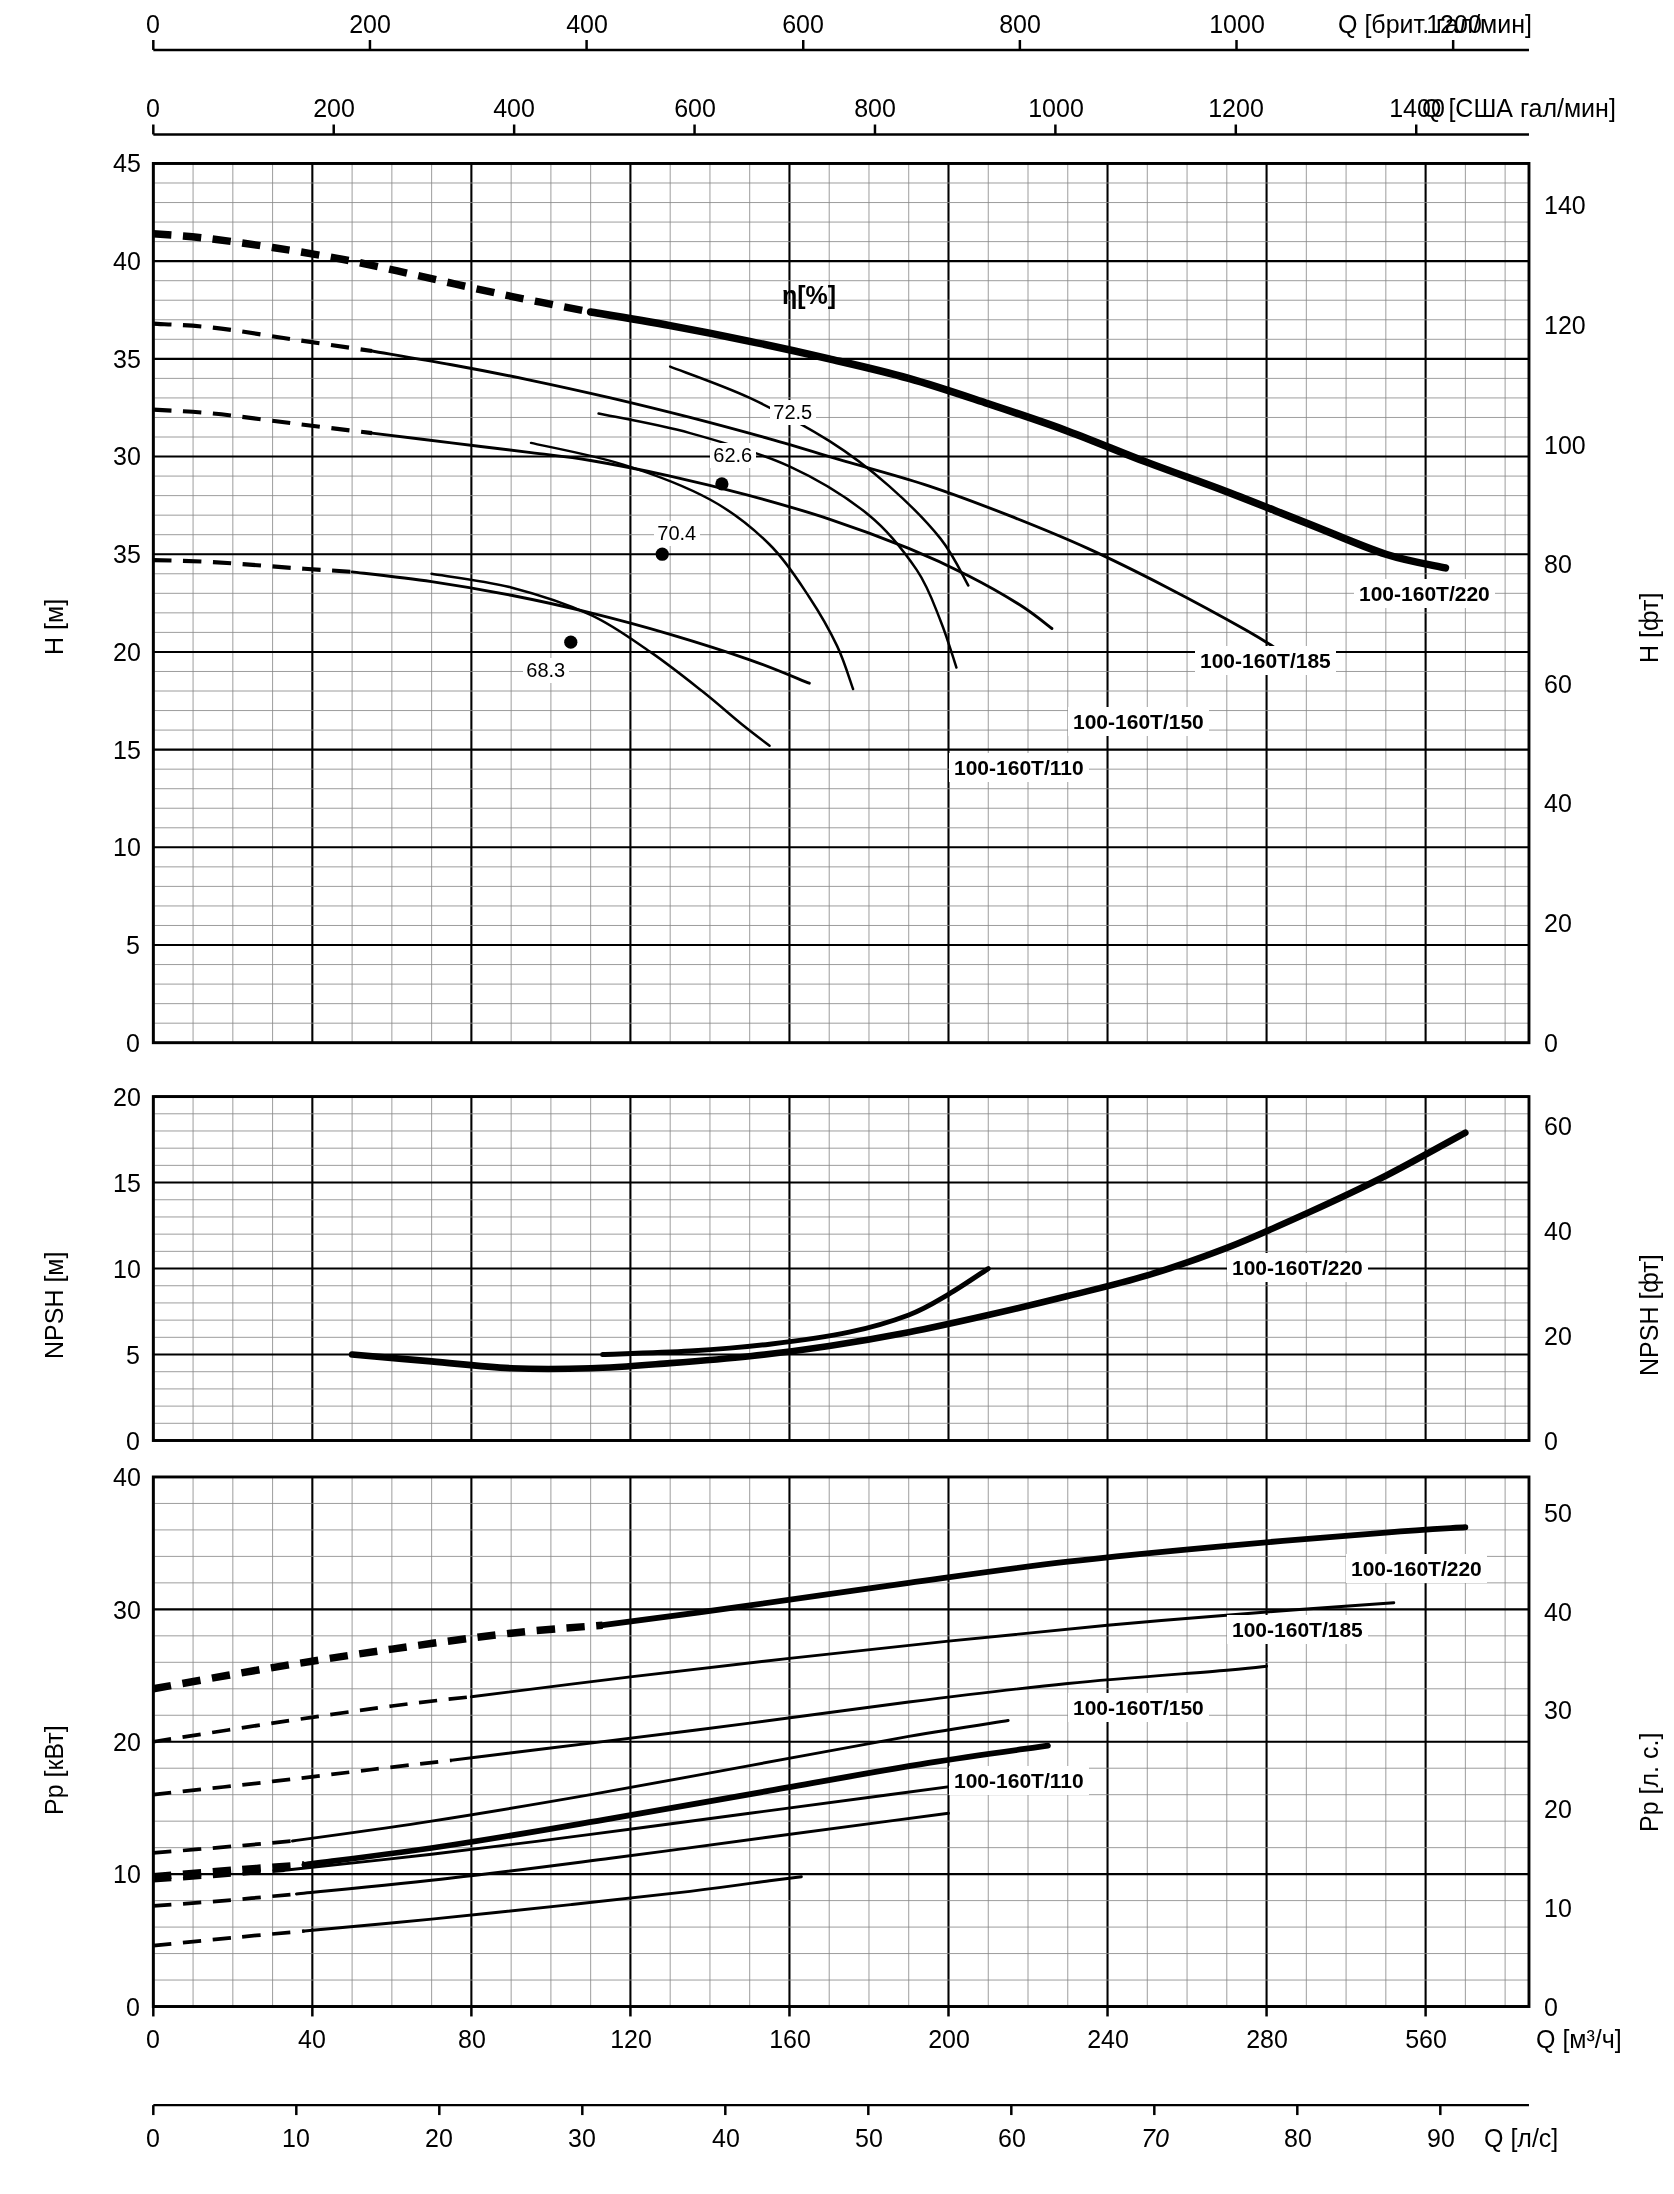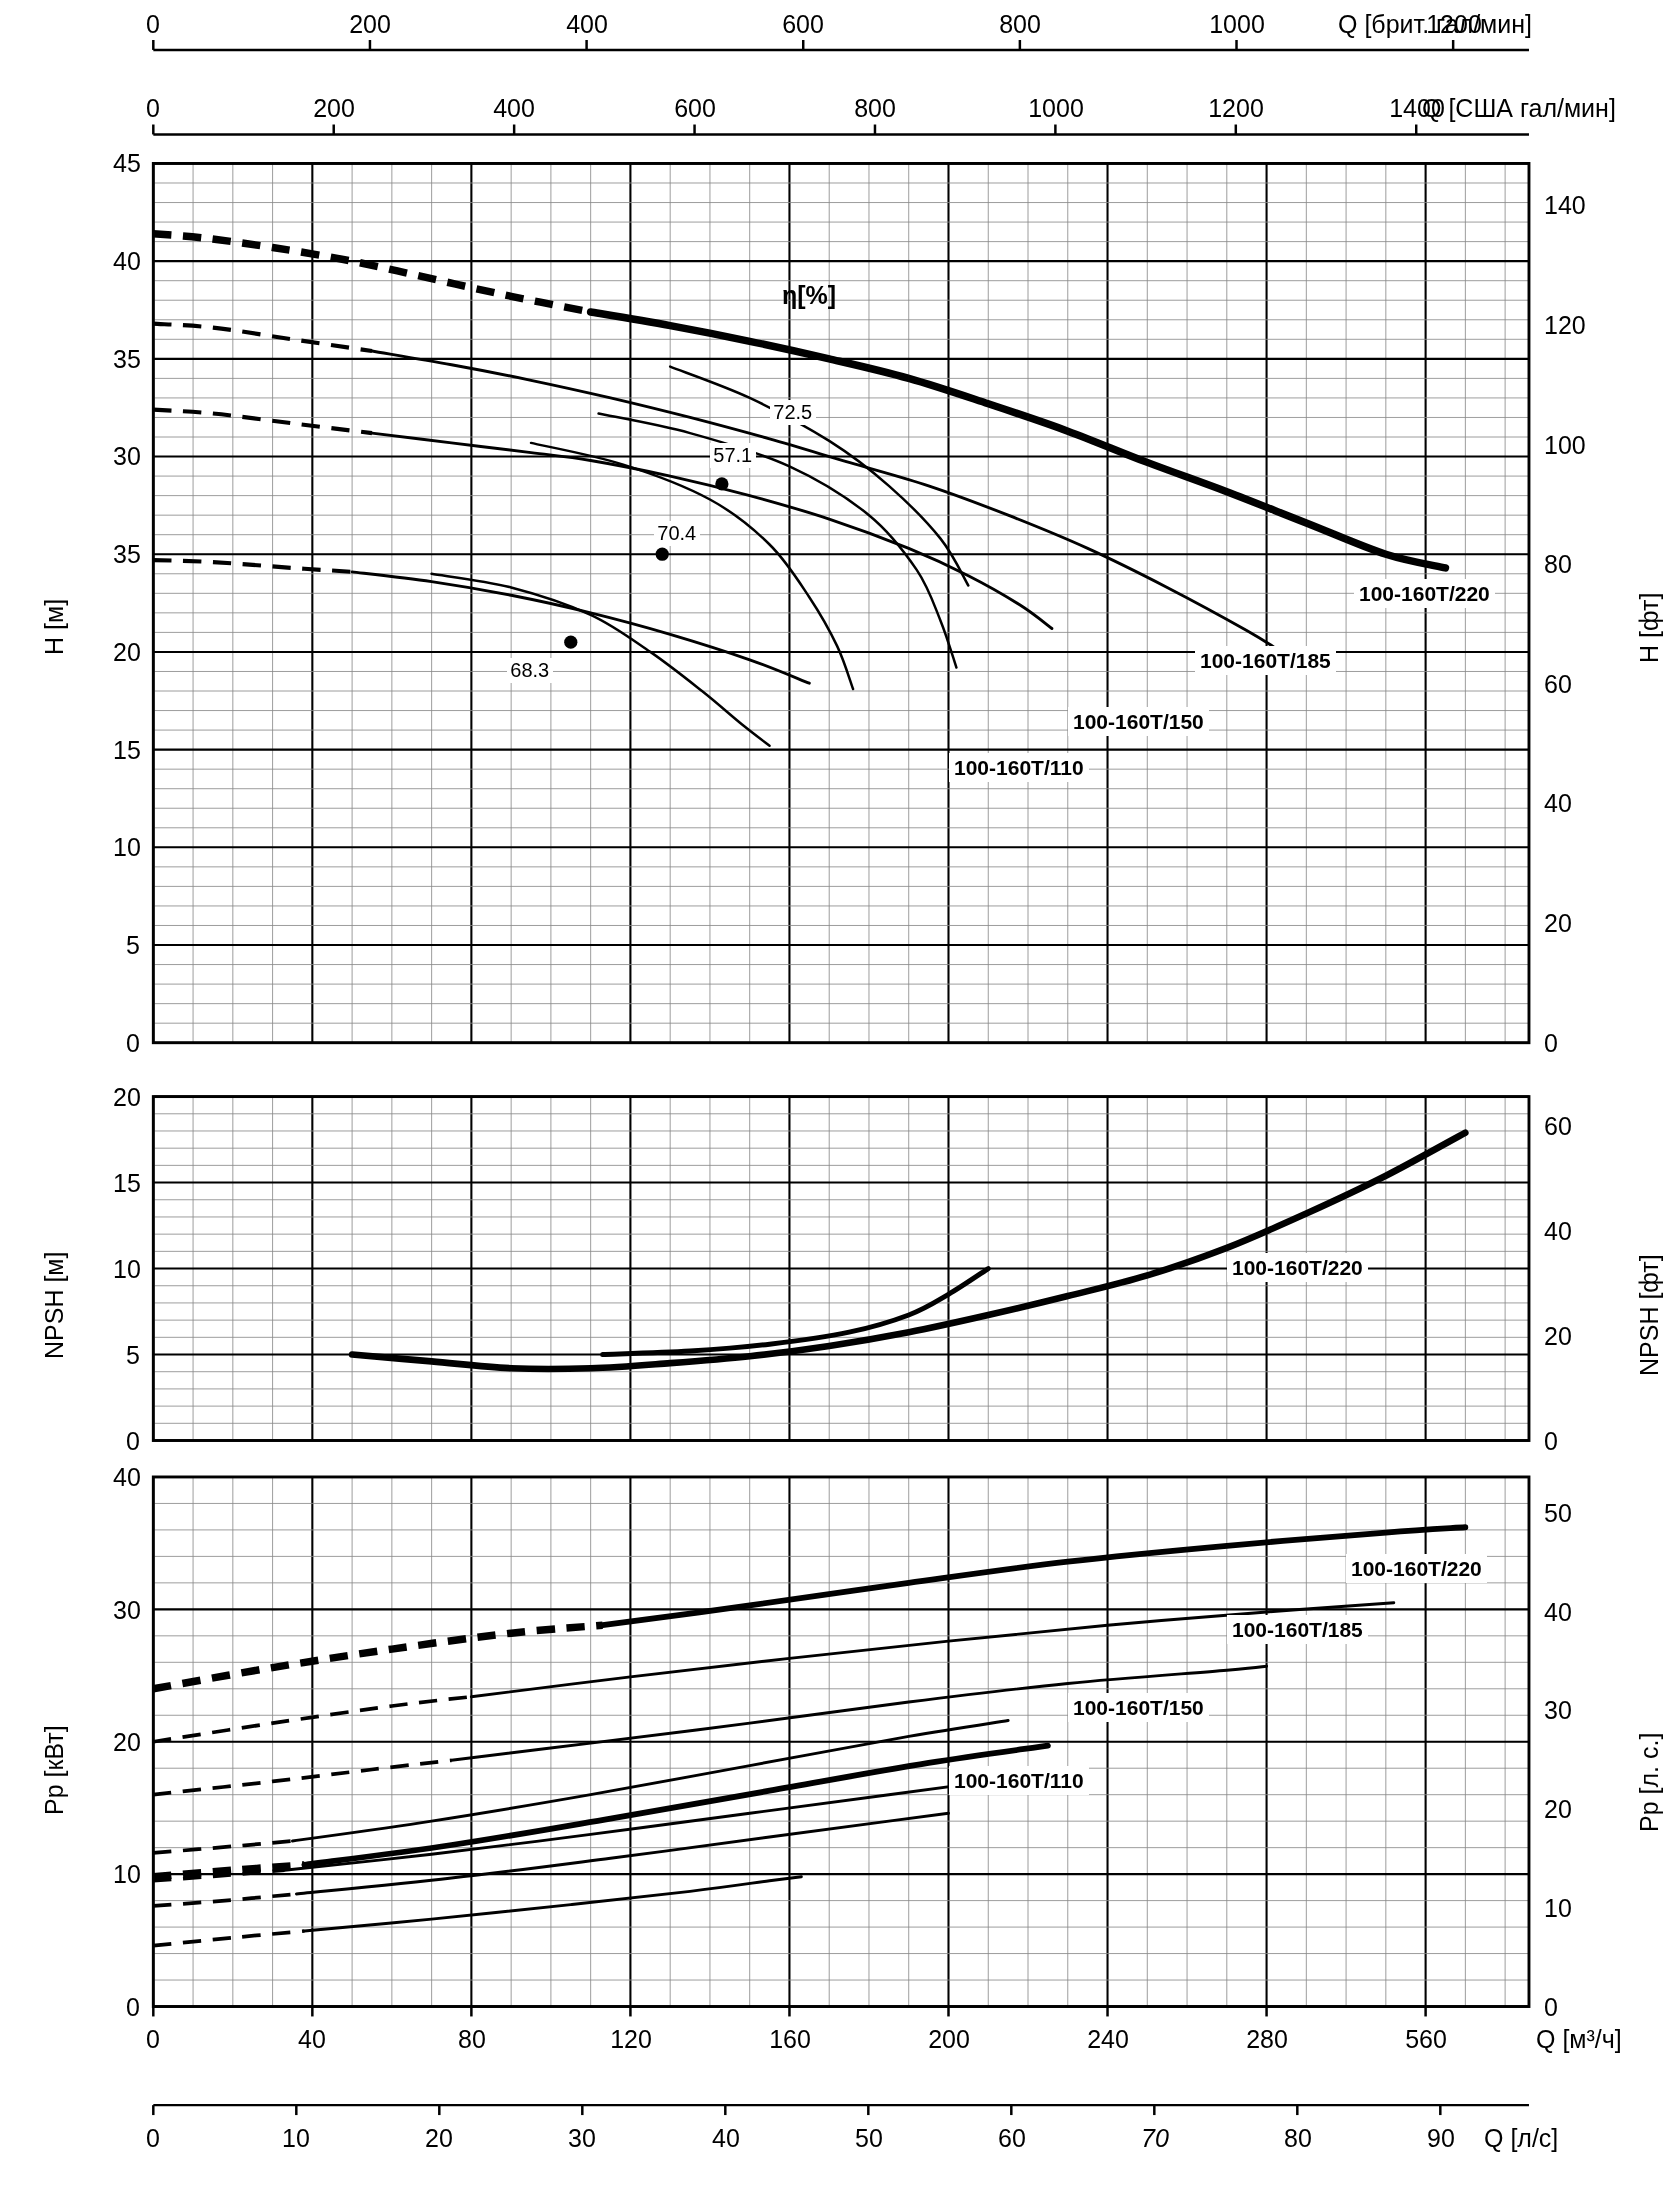--- a/index.html
+++ b/index.html
@@ -519,18 +519,18 @@
       <div class="curve-label" style="left: 1195px; top: 646px;">100-160T/185</div>
       <div class="curve-label" style="left: 1068px; top: 707px;">100-160T/150</div>
       <div class="curve-label" style="left: 949px; top: 753px;">100-160T/110</div>
       <div class="curve-label" style="left: 1227px; top: 1253px;">100-160T/220</div>
       <div class="curve-label" style="left: 1346px; top: 1554px;">100-160T/220</div>
       <div class="curve-label" style="left: 1227px; top: 1615px;">100-160T/185</div>
       <div class="curve-label" style="left: 1068px; top: 1693px;">100-160T/150</div>
       <div class="curve-label" style="left: 949px; top: 1766px;">100-160T/110</div>
       <div class="eta-label" style="left: 782px; top: 281px;">η[%]</div>
       <div class="eff-label" style="left: 770px; top: 400px;">72.5</div>
-      <div class="eff-label" style="left: 710px; top: 443px;">57.1</div>
+      <div class="eff-label" style="left: 710px; top: 443px;">62.6</div>
       <div class="eff-label" style="left: 654px; top: 521px;">70.4</div>
-      <div class="eff-label" style="left: 507px; top: 658px;">68.3</div>
+      <div class="eff-label" style="left: 523px; top: 658px;">68.3</div>
     </div>
 </div>
 
 
 </body></html>

